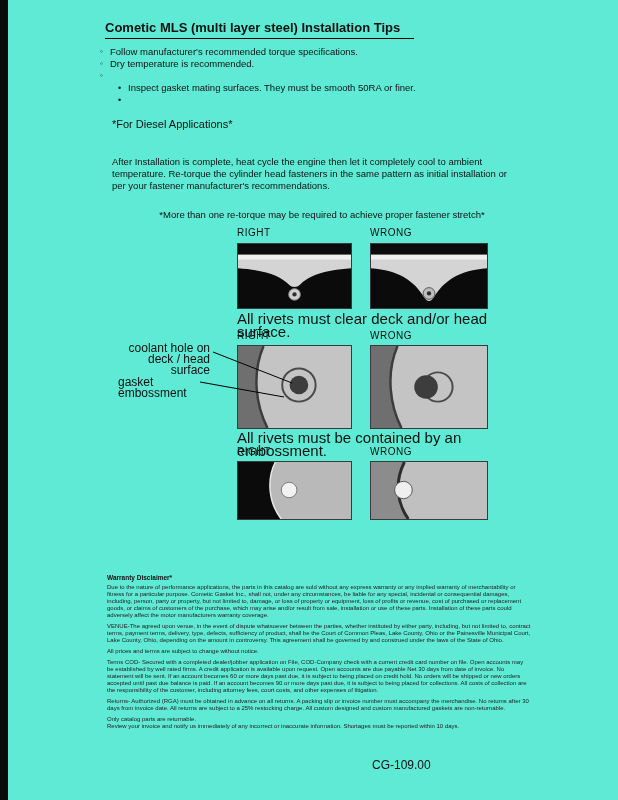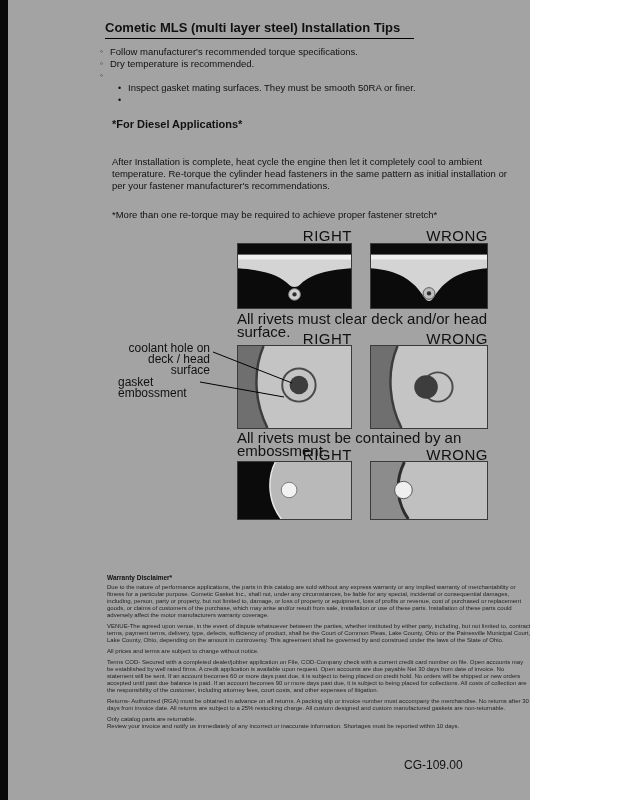--- a/index.html
+++ b/index.html
@@ -1,48 +1,48 @@
 <!DOCTYPE html>
 <html><head>
 <meta charset="utf-8">
 <style>
   html,body{margin:0;padding:0;background:#ffffff;}
   .page{
-    position:relative;width:530px;height:800px;overflow:hidden;
-    background:#a3a3a3;color:#111;
+    position:relative;width:618px;height:800px;overflow:hidden;
+    background:#5eead4;color:#111;
     font-family:"Liberation Sans","DejaVu Sans",sans-serif;
   }
   .left-strip{position:absolute;left:0;top:0;width:8px;height:800px;background:#0a0a0a;}
   .title{
     position:absolute;left:105px;top:20px;margin:0;
     font-size:13px;font-weight:bold;
     border-bottom:1.5px solid #000;padding-bottom:3px;padding-right:14px;
   }
   .tips{position:absolute;left:100px;top:46px;width:450px;font-size:9.5px;line-height:12px;}
   .tip{display:flex;}
   .tip .g{width:10px;flex:0 0 10px;font-size:8px;line-height:12px;}
   .tip.sub{padding-left:18px;}
   .tip.sub .g{font-size:9px;}
-  .diesel-heading{position:absolute;left:112px;top:118px;margin:0;font-size:11px;font-weight:bold;}
+  .diesel-heading{position:absolute;left:112px;top:118px;margin:0;font-size:11px;font-weight:normal;}
   .para{position:absolute;margin:0;font-size:9.5px;line-height:12px;}
   .p1{left:112px;top:136px;width:398px;}
   .p2{left:112px;top:156px;width:400px;}
-  .note{left:112px;top:209px;width:420px;}
-  .figlabel{position:absolute;font-size:15px;text-align:right;letter-spacing:0.5px;}
+  .note{left:112px;top:209px;width:420px;text-align:center;}
+  .figlabel{position:absolute;font-size:10px;text-align:left;letter-spacing:0.5px;}
   .fig{position:absolute;border:1px solid #3a3a3a;box-sizing:border-box;}
   .fig svg{display:block;width:100%;height:100%;}
   .caption{position:absolute;font-size:15px;line-height:12.5px;}
   .anno{position:absolute;font-size:12px;line-height:11px;}
   .anno-coolant{left:118px;top:343px;width:92px;text-align:right;}
   .anno-gasket{left:118px;top:377px;width:92px;text-align:left;}
   .overlay{position:absolute;left:0;top:0;width:618px;height:800px;pointer-events:none;z-index:5;}
   .disc-heading{position:absolute;left:107px;top:574px;margin:0;font-size:6.5px;font-weight:bold;}
   .disclaimer{position:absolute;left:107px;top:584px;width:424px;}
   .disclaimer p{margin:0 0 4px 0;font-size:6px;line-height:7px;color:#222;}
-  .footer-code{position:absolute;left:404px;top:758px;font-size:12px;}
+  .footer-code{position:absolute;left:372px;top:758px;font-size:12px;}
 </style>
 </head>
 <body>
 
 <div class="page">
 
   <div class="left-strip"></div>
 
   <h1 class="title">Cometic MLS (multi layer steel) Installation Tips</h1>
 

